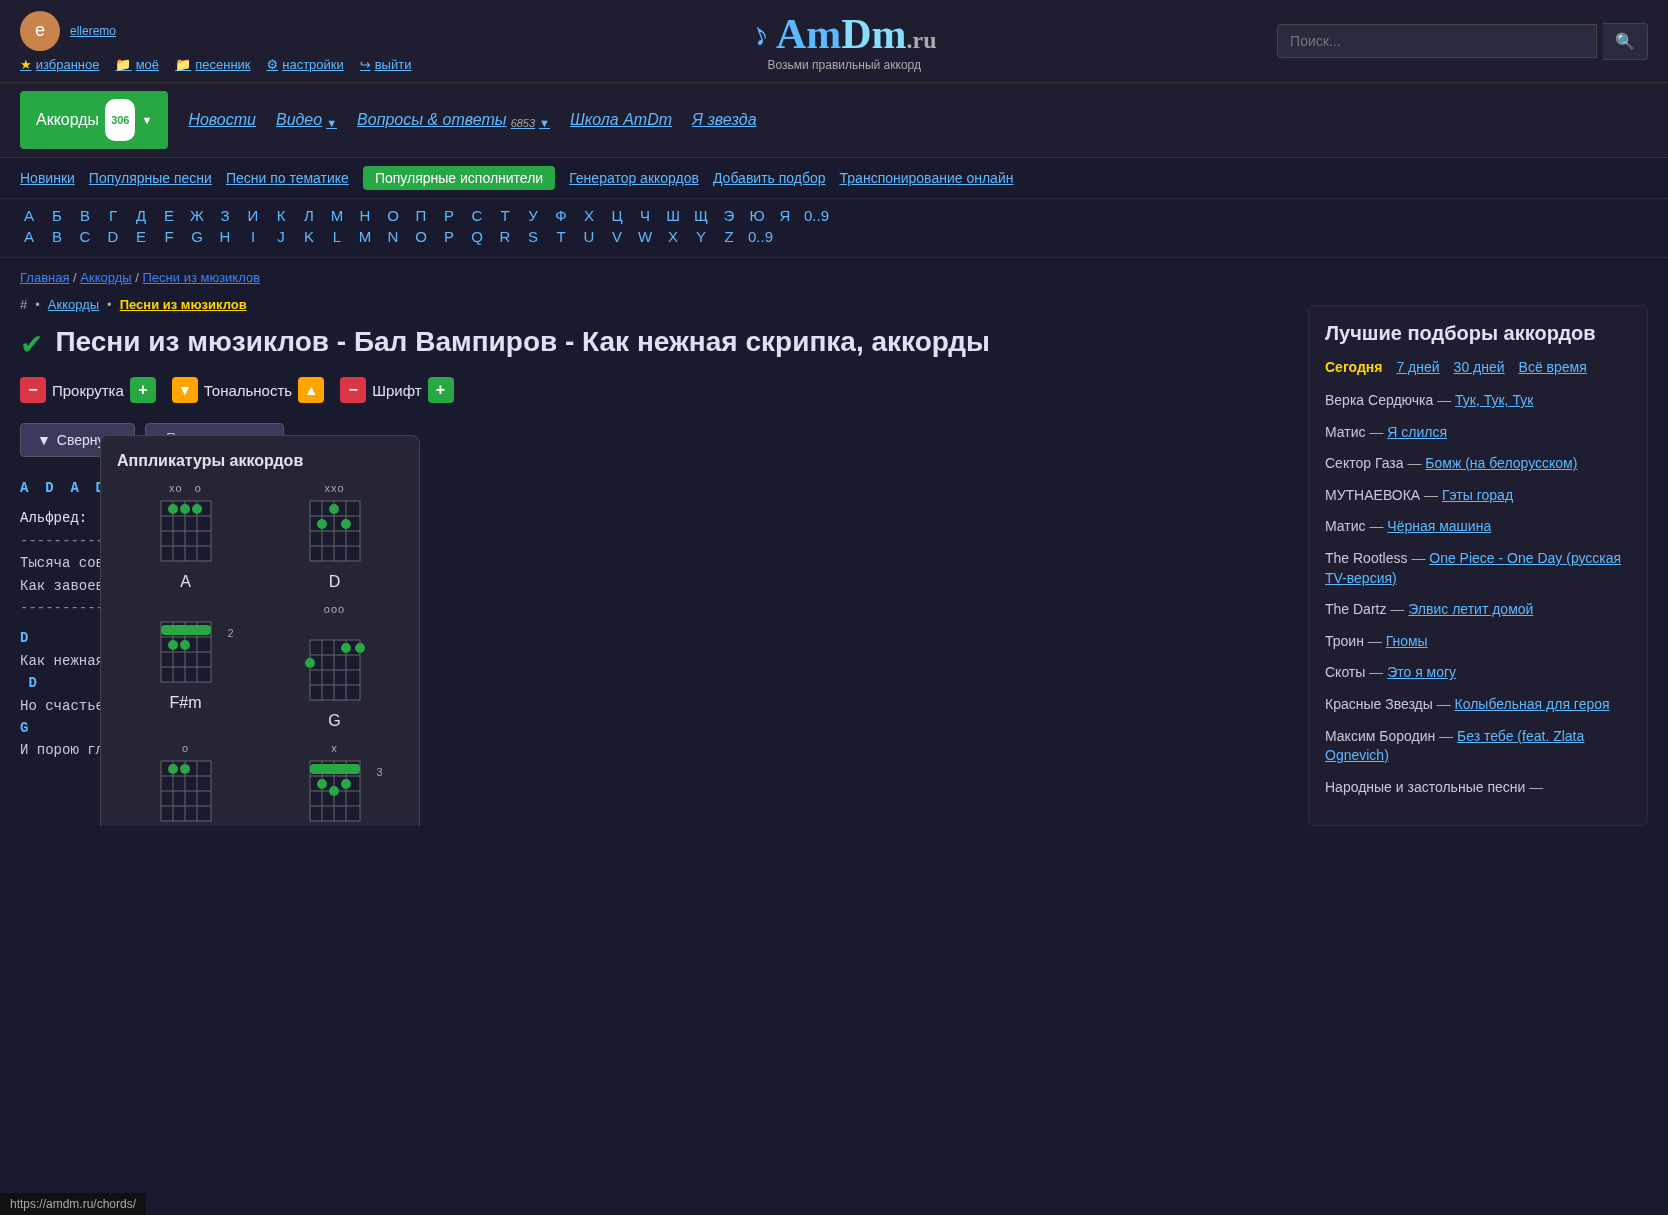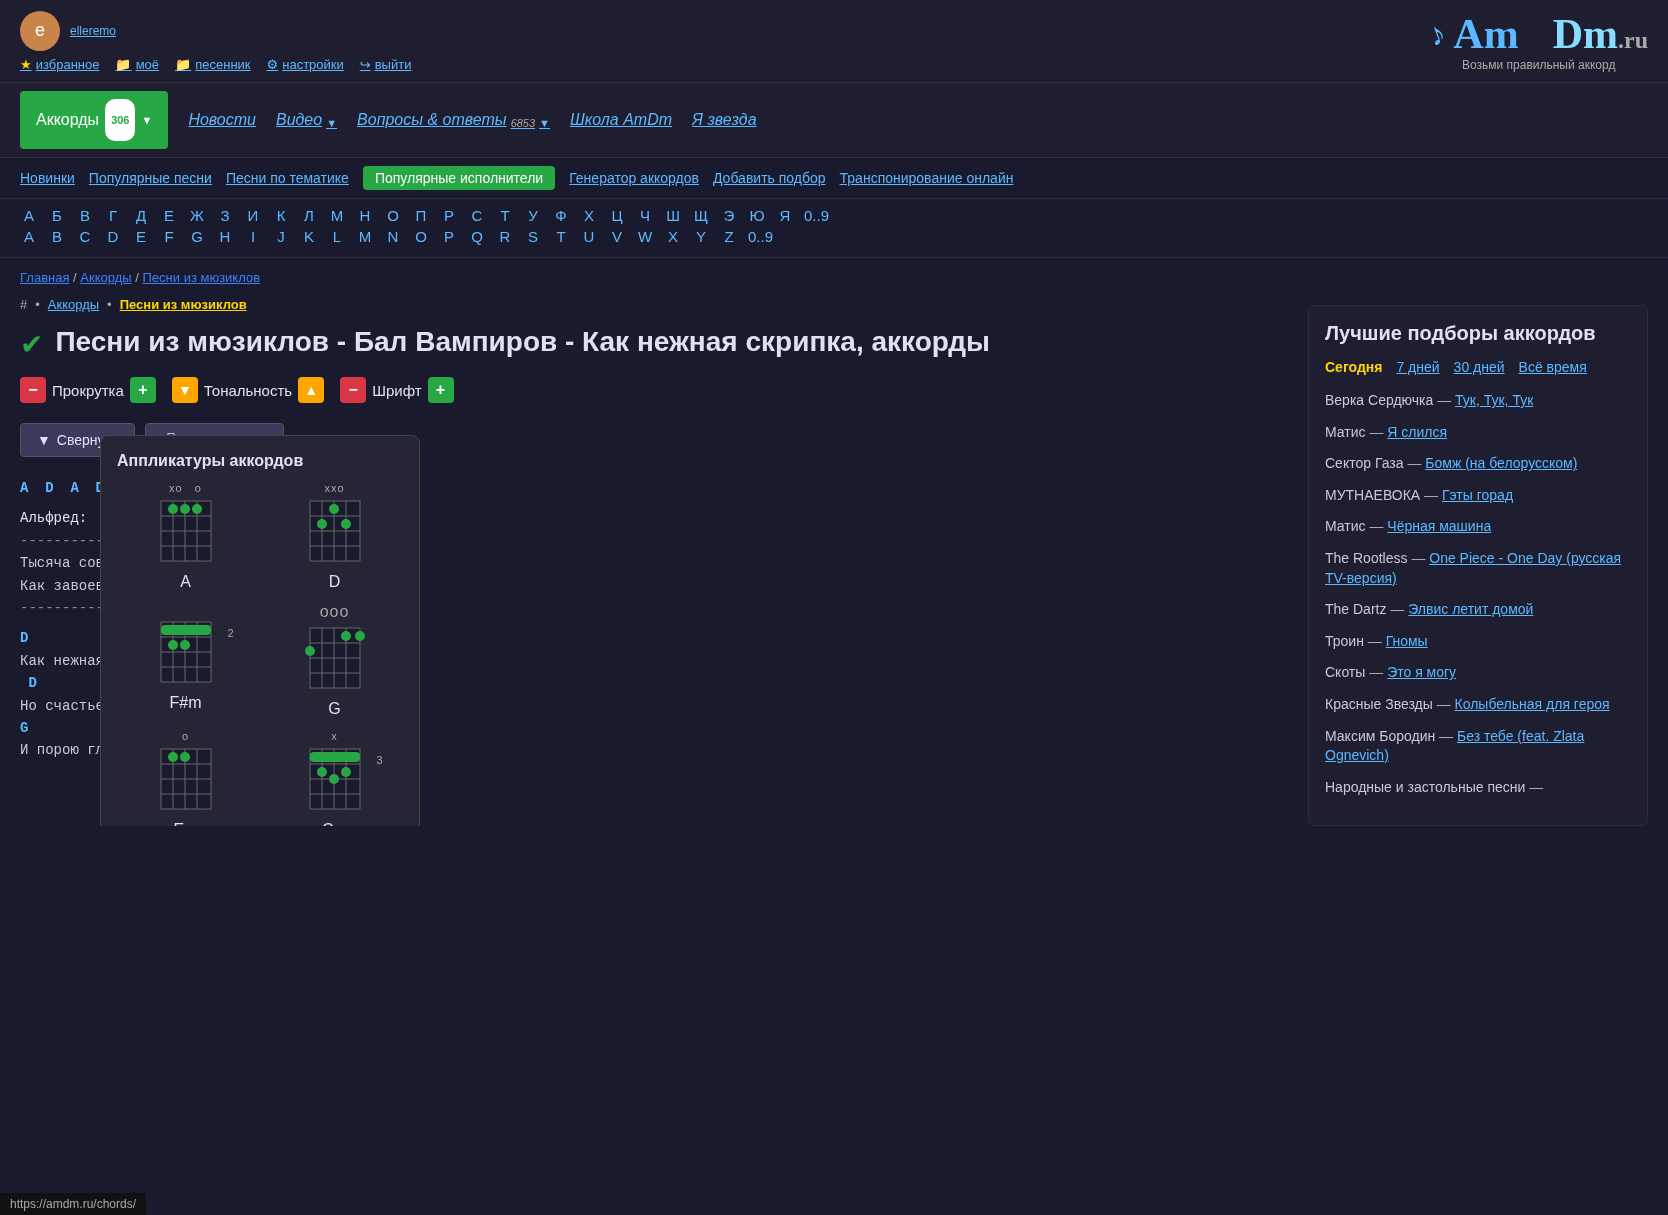--- a/index.html
+++ b/index.html
@@ -498,25 +498,29 @@
       <a class="header-link">
         <span>↪</span>
         <span>выйти</span>
       </a>
     </div>
   </div>
 
   <div class="logo-area">
     <div style="display:flex;align-items:center;justify-content:center;gap:4px;">
       <span class="logo-note">♪</span>
-      <span style="font-size:42px;font-weight:bold;color:#5cb8ff;font-family:Georgia,serif;">Am<span style="color:#88ddff;margin-left:34px;">Dm</span><span style="font-size:24px;color:#aaa;">.ru</span></span>
+      <span style="font-size:42px;font-weight:bold;color:#5cb8ff;font-family:Georgia,serif;">Am<span style="color:#88ddff;">Dm</span><span style="font-size:24px;color:#aaa;">.ru</span></span>
     </div>
     <div style="font-size:12px;color:#aaa;text-align:center;">Возьми правильный аккорд</div>
   </div>
 
+  <div class="search-area">
+    <input class="search-input" type="text" placeholder="Поиск..." style="">
+    <button class="search-btn">🔍</button>
+  </div>
 </div>
 
 <div class="nav-bar">
   <button class="nav-btn-green">
     <span>Аккорды</span>
     <span class="nav-badge">306</span>
     <span class="dropdown-arrow">▼</span>
   </button>
   <a class="nav-link">
     <span>Новости</span>
@@ -723,21 +727,21 @@
                 <rect x="5" y="8" width="50" height="10" fill="#28a745" rx="4"></rect>
                 <circle cx="17" cy="28" r="5" fill="#28a745"></circle>
                 <circle cx="29" cy="28" r="5" fill="#28a745"></circle>
               </svg>
               <span style="position:absolute;right:-18px;top:10px;font-size:11px;color:#aaa;">2</span>
             </div>
             <div class="chord-name">F#m</div>
           </div>
 
           <div class="chord-diagram">
-            <div style="font-size:16px;color:#aaa;letter-spacing:1px;margin-bottom:2px;">ooo</div>
+            <div style="font-size:11px;color:#aaa;letter-spacing:1px;margin-bottom:20px;">ooo</div>
             <svg width="60" height="70">
               <rect x="5" y="5" width="50" height="60" fill="#1a1a2e" stroke="#666" stroke-width="1"></rect>
               <line x1="5" y1="20" x2="55" y2="20" stroke="#666" stroke-width="1"></line>
               <line x1="5" y1="35" x2="55" y2="35" stroke="#666" stroke-width="1"></line>
               <line x1="5" y1="50" x2="55" y2="50" stroke="#666" stroke-width="1"></line>
               <line x1="17" y1="5" x2="17" y2="65" stroke="#666" stroke-width="1"></line>
               <line x1="29" y1="5" x2="29" y2="65" stroke="#666" stroke-width="1"></line>
               <line x1="41" y1="5" x2="41" y2="65" stroke="#666" stroke-width="1"></line>
               <circle cx="5" cy="28" r="5" fill="#28a745"></circle>
               <circle cx="41" cy="13" r="5" fill="#28a745"></circle>

